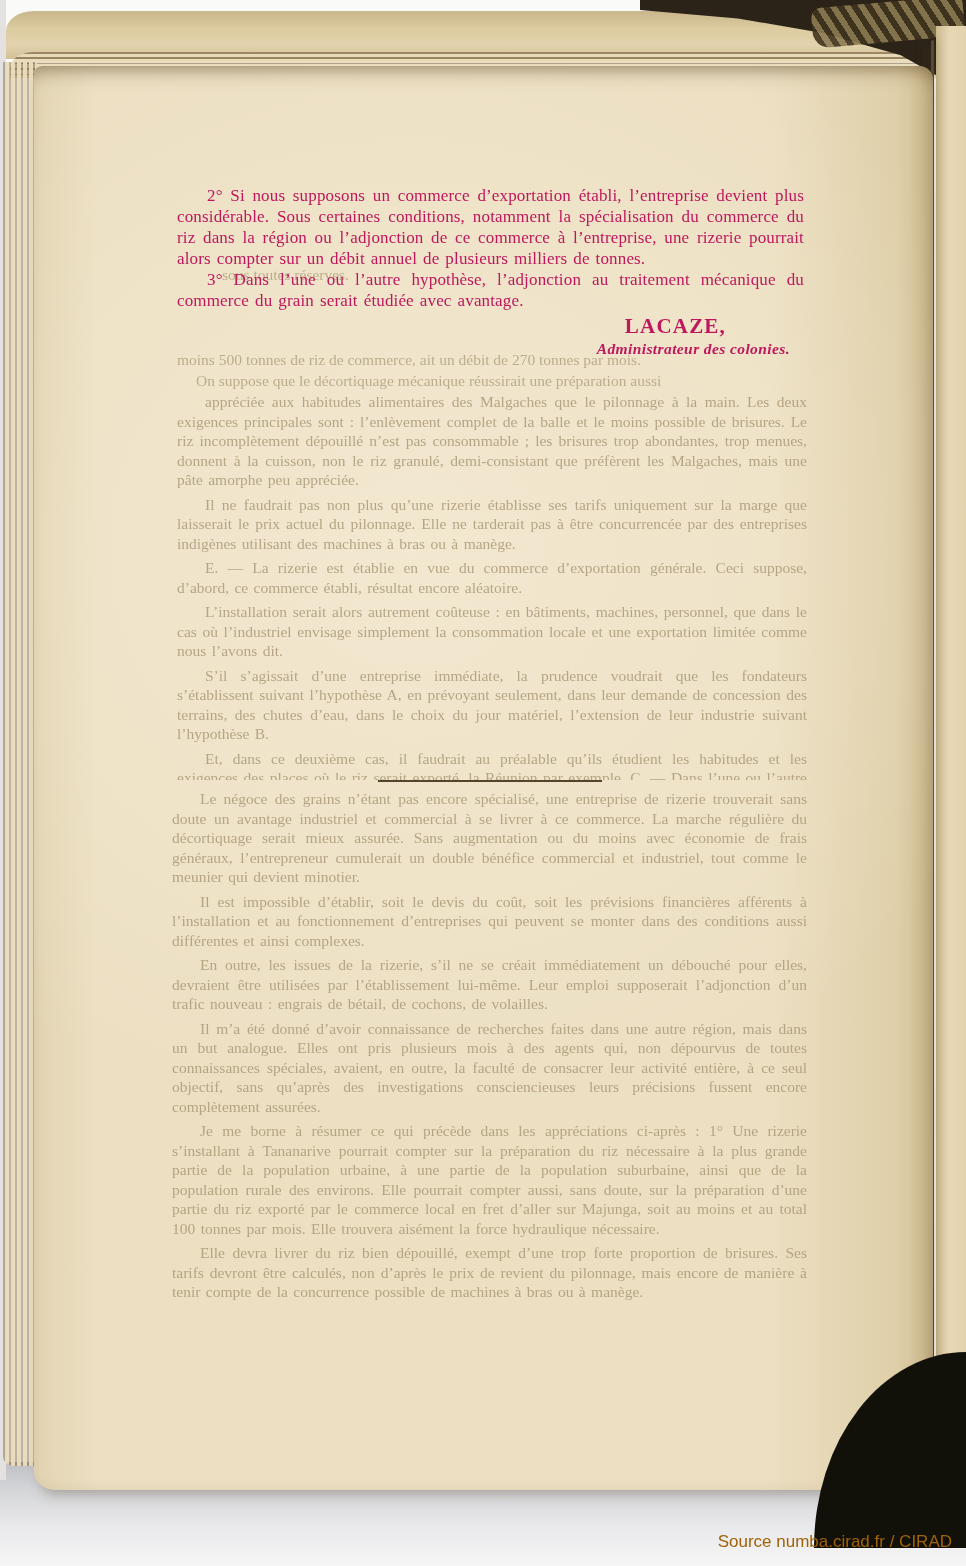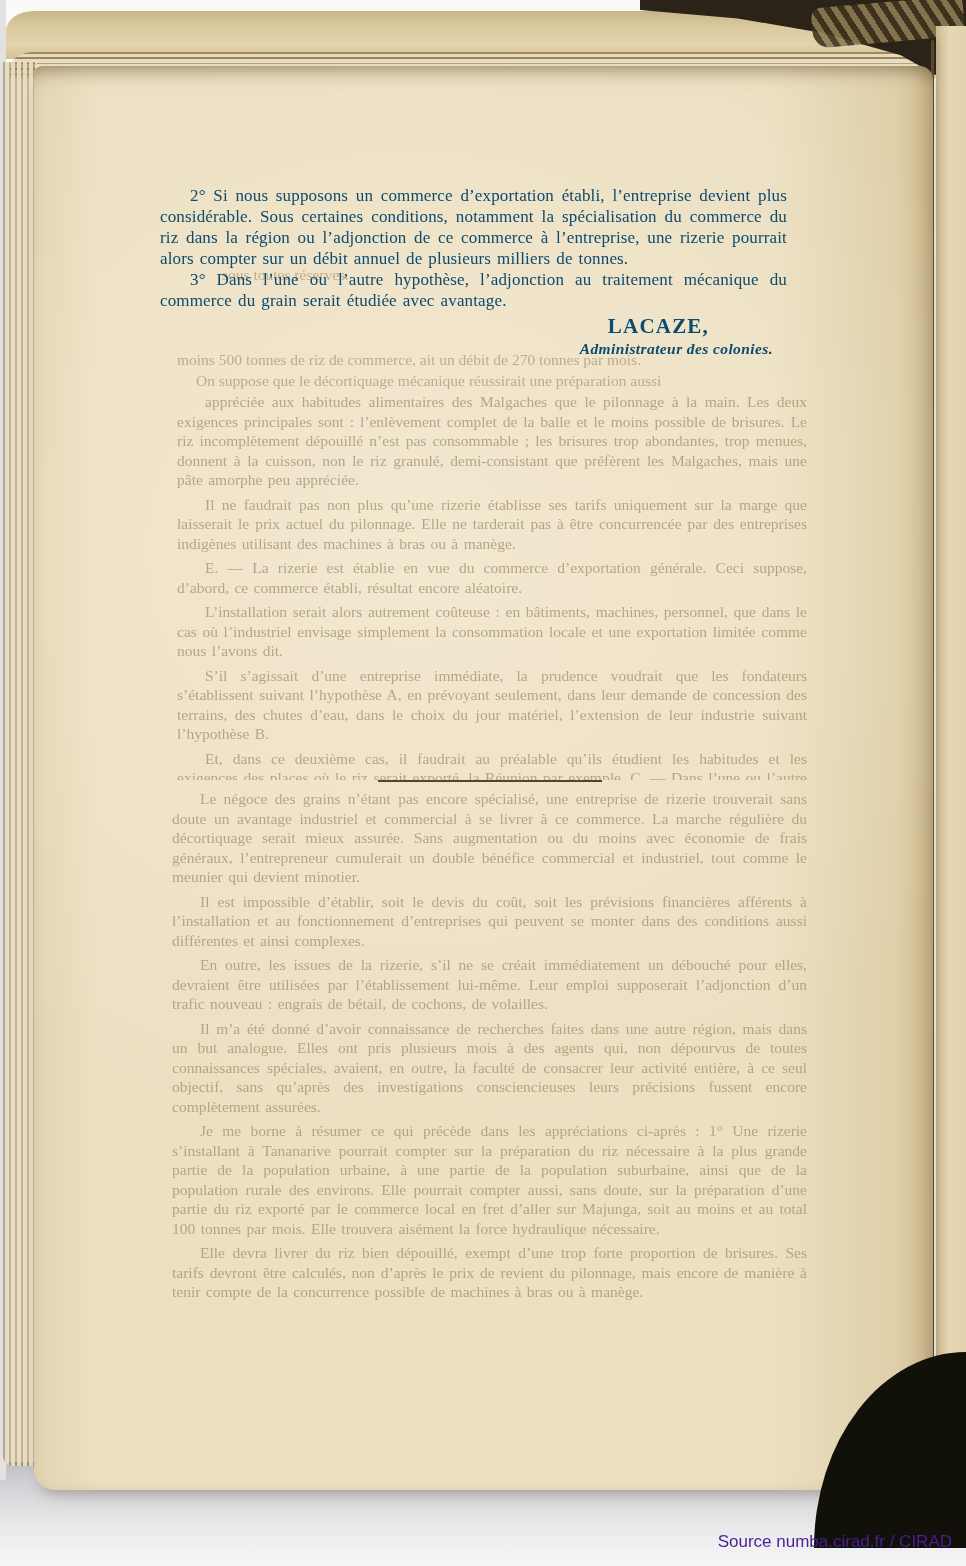--- a/index.html
+++ b/index.html
@@ -55,36 +55,36 @@
   .ghost p{margin:0 0 5px;text-indent:28px;font-size:15.5px;line-height:19.5px;
     text-align:justify;word-spacing:1.5px;}
   .ghost-frag{position:absolute;color:#af9e7c;filter:blur(.45px);opacity:.8;
     font-size:15.5px;white-space:nowrap;}
   .ghost-a{left:177px;top:392px;width:630px;height:388px;overflow:hidden;}
   .ghost-b{left:172px;top:789px;width:635px;height:522px;overflow:hidden;}
 
   
   .page-number{position:absolute;left:177px;top:153px;width:627px;text-align:center;
     font-size:18px;font-weight:bold;letter-spacing:2px;color:#3a332a;}
-  .content{position:absolute;left:160px;top:185px;width:627px;color:#0c4a6e;font-family:Liberation Serif, serif;}
+  .content{position:absolute;left:177px;top:185px;width:627px;color:#be185d;font-family:Liberation Serif, serif;}
   .content p{margin:0;text-indent:30px;font-size:17px;line-height:21px;
     text-align:justify;word-spacing:1.6px;letter-spacing:.15px;}
   .signature{margin-top:3px;text-align:right;}
   .sig-name{padding-right:78px;font-size:21px;font-weight:bold;letter-spacing:1.2px;}
   .sig-title{padding-right:14px;font-size:15.5px;font-style:italic;font-weight:bold;
     letter-spacing:.4px;margin-top:1px;}
 
   .rule{position:absolute;left:378px;top:780px;width:224px;height:2px;background:#53442c;}
 
   
   .wedge{position:absolute;right:0;top:1352px;width:152px;height:196px;background:#111009;
     border-top-left-radius:100% 100%;}
 
   .watermark{position:absolute;right:14px;top:1532px;
-    font-family:"Liberation Sans",sans-serif;font-size:17px;color:#4c1d95;}
+    font-family:"Liberation Sans",sans-serif;font-size:17px;color:#a16207;}
 </style>
 </head>
 <body>
 
 <div class="scan">
 
   <div class="scanner-bottom"></div>
   <div class="top-white"></div>
   <div class="left-sliver"></div>
 

